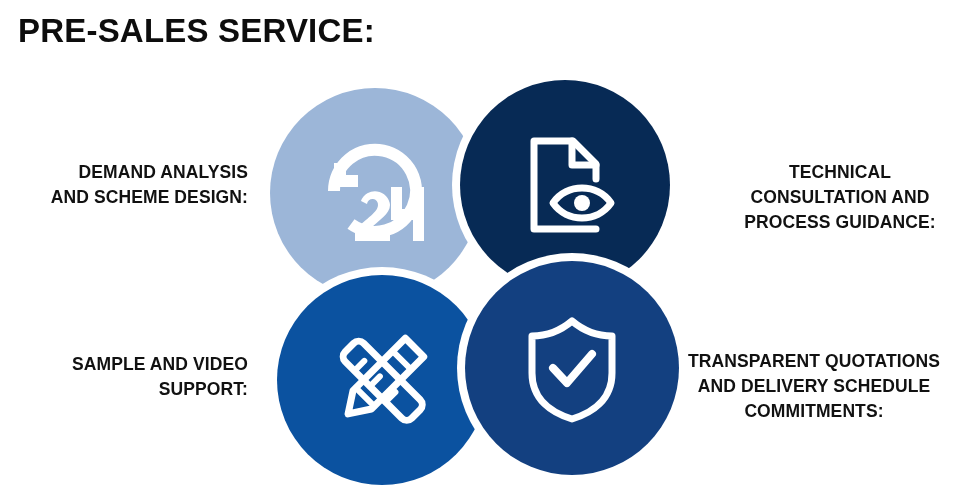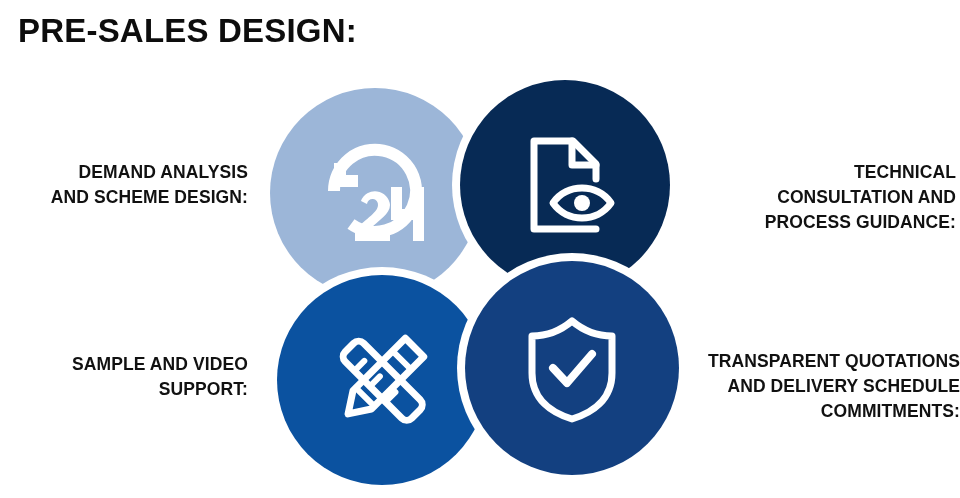--- a/index.html
+++ b/index.html
@@ -49,21 +49,21 @@
   .label {
     position: absolute;
     font-size: 17.5px;
     font-weight: bold;
     line-height: 1.42;
     letter-spacing: 0.1px;
     color: #111111;
     white-space: pre-line;
   }
   .label-right-aligned { text-align: right; }
-  .label-left-aligned  { text-align: right; }
+  .label-left-aligned  { text-align: center; }
 
   #label-demand-analysis {
     right: 712px;
     top: 160px;
     width: 260px;
   }
   #label-technical-consultation {
     left: 724px;
     top: 160px;
     width: 232px;
@@ -75,21 +75,21 @@
   }
   #label-transparent-quotations {
     left: 668px;
     top: 349px;
     width: 292px;
   }
 </style>
 </head>
 <body>
 
-<div id="page-title">PRE-SALES DESIGN:</div>
+<div id="page-title">PRE-SALES SERVICE:</div>
 
 <div id="venn-diagram">
   <svg id="venn-svg" viewBox="0 0 960 498" xmlns="http://www.w3.org/2000/svg">
 
     <g>
       <circle cx="375" cy="193" r="105" fill="#9cb6d8"></circle>
 
       <g transform="translate(375,193) scale(1.0)">
 
         <path d="M -41 -2 A 41 41 0 1 1 -24 31" fill="none" stroke="#ffffff" stroke-width="12" stroke-linecap="butt"></path>

